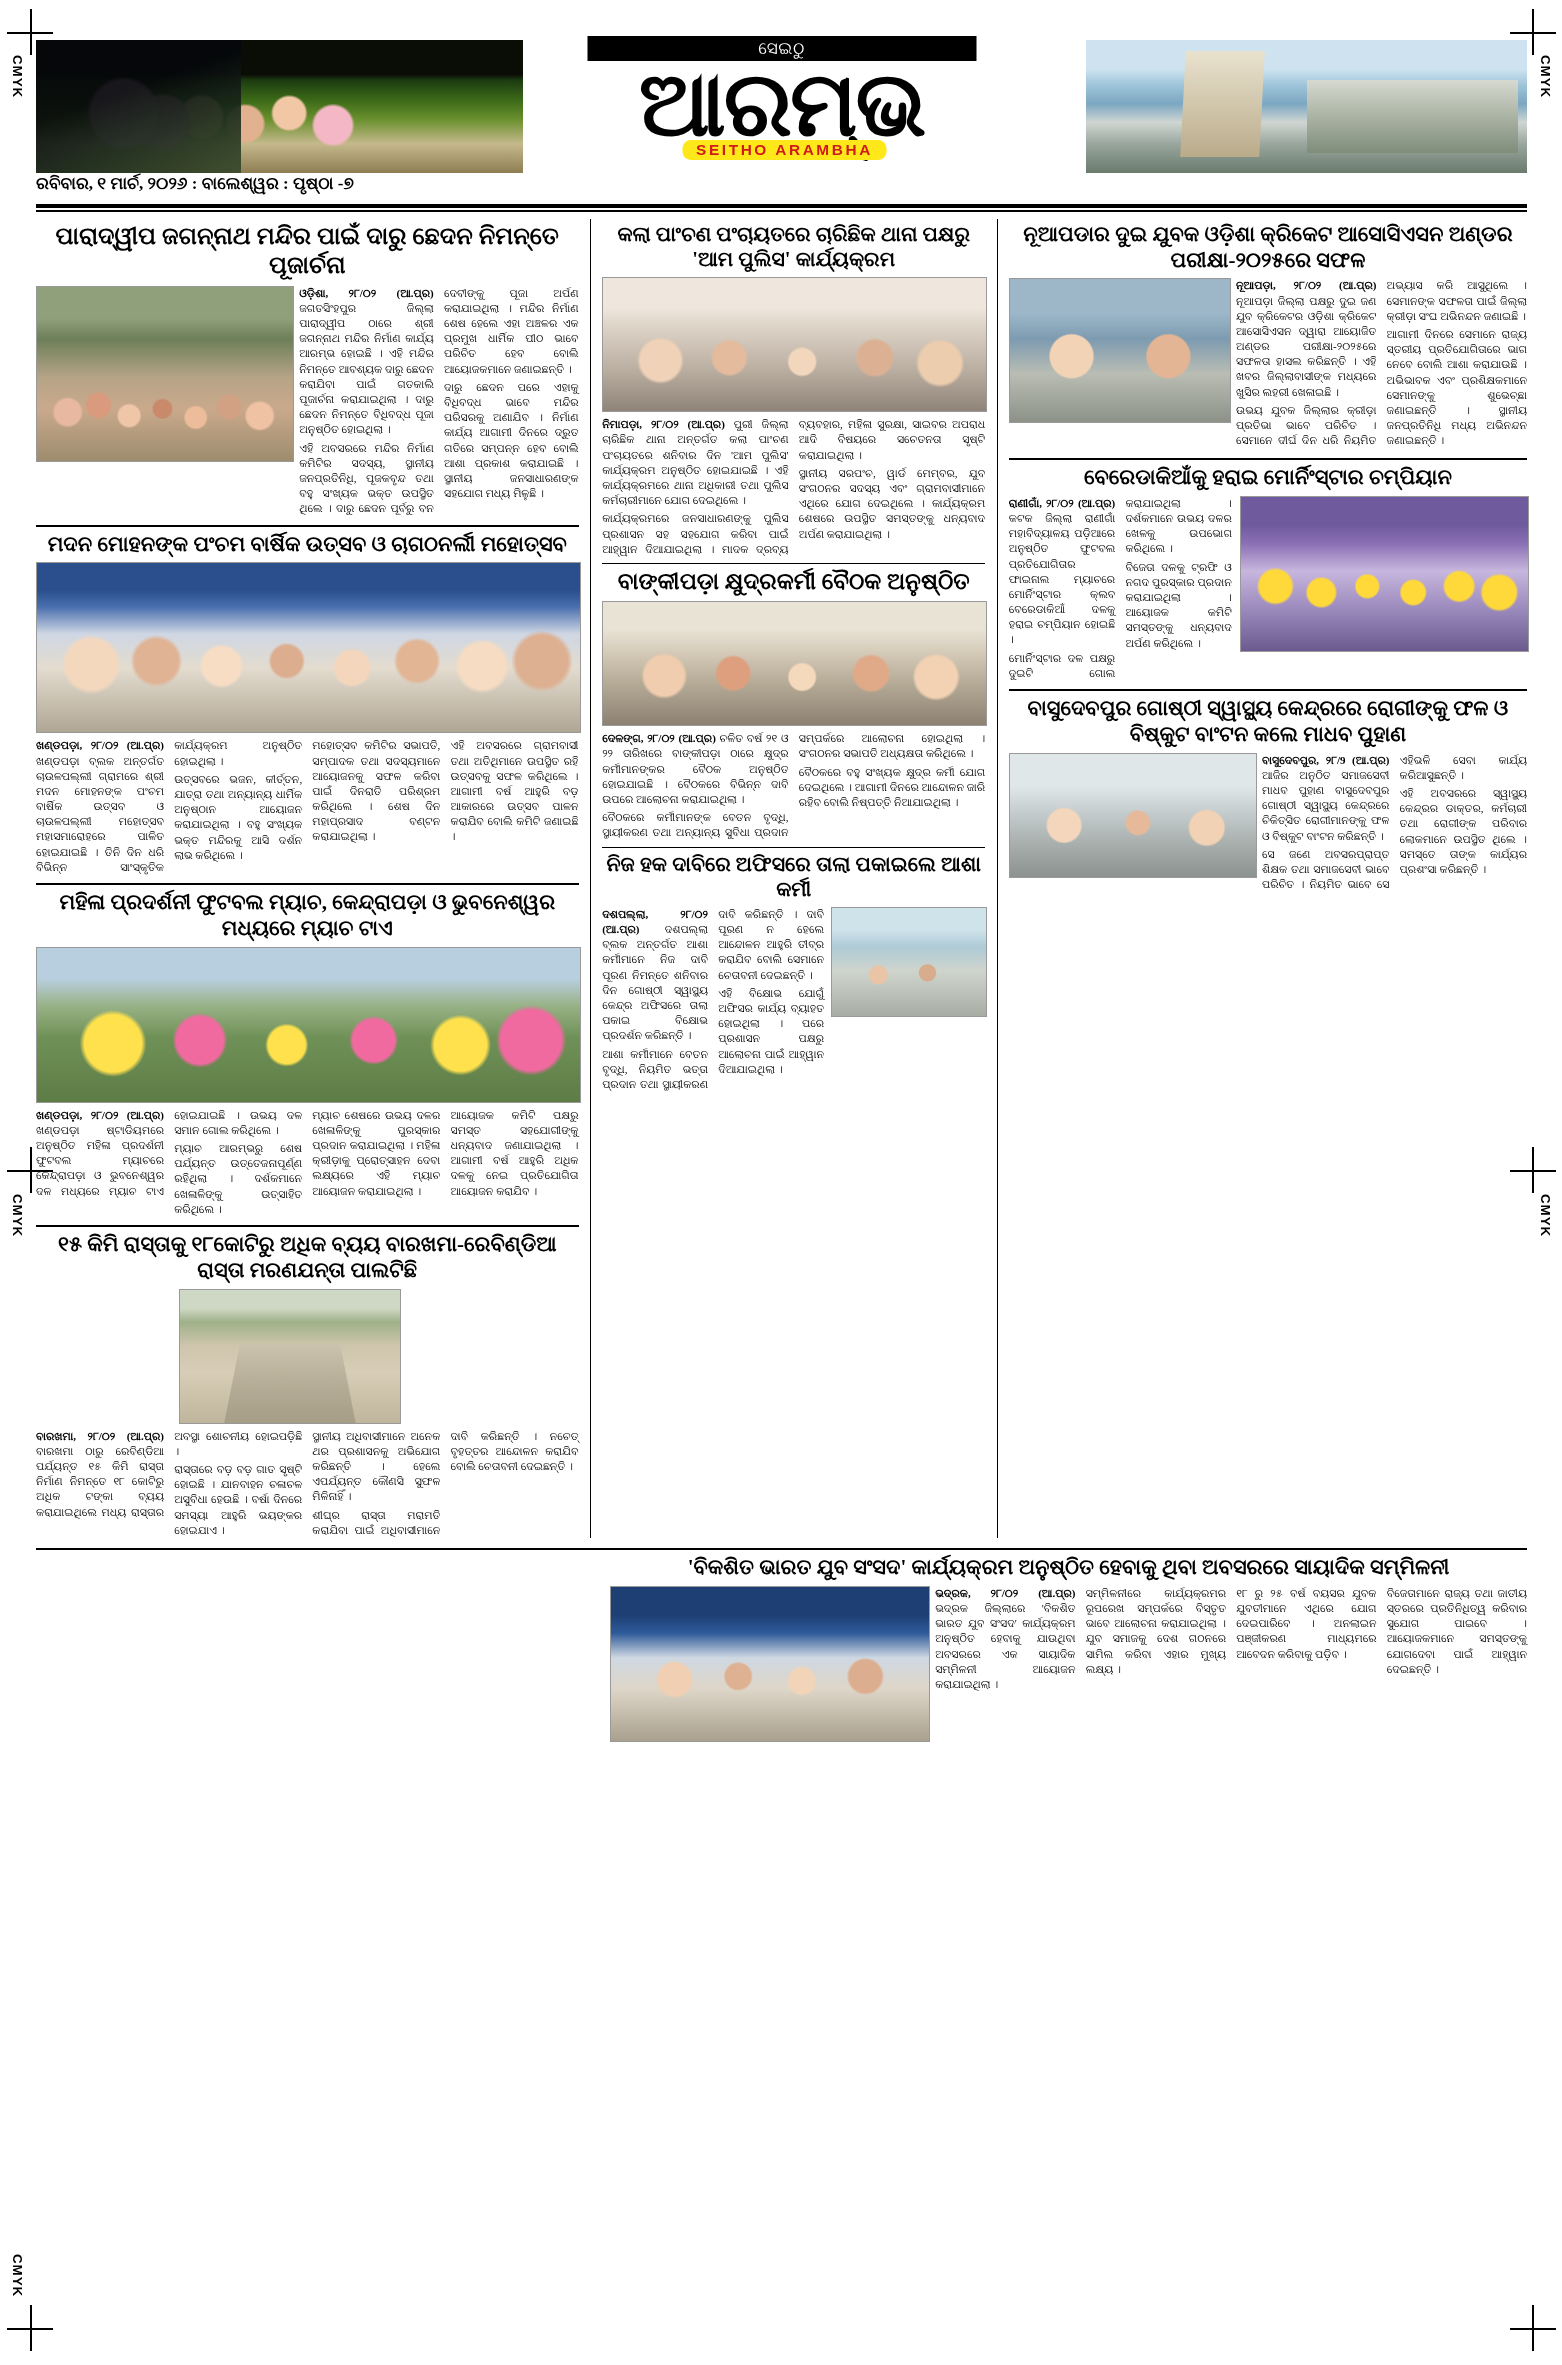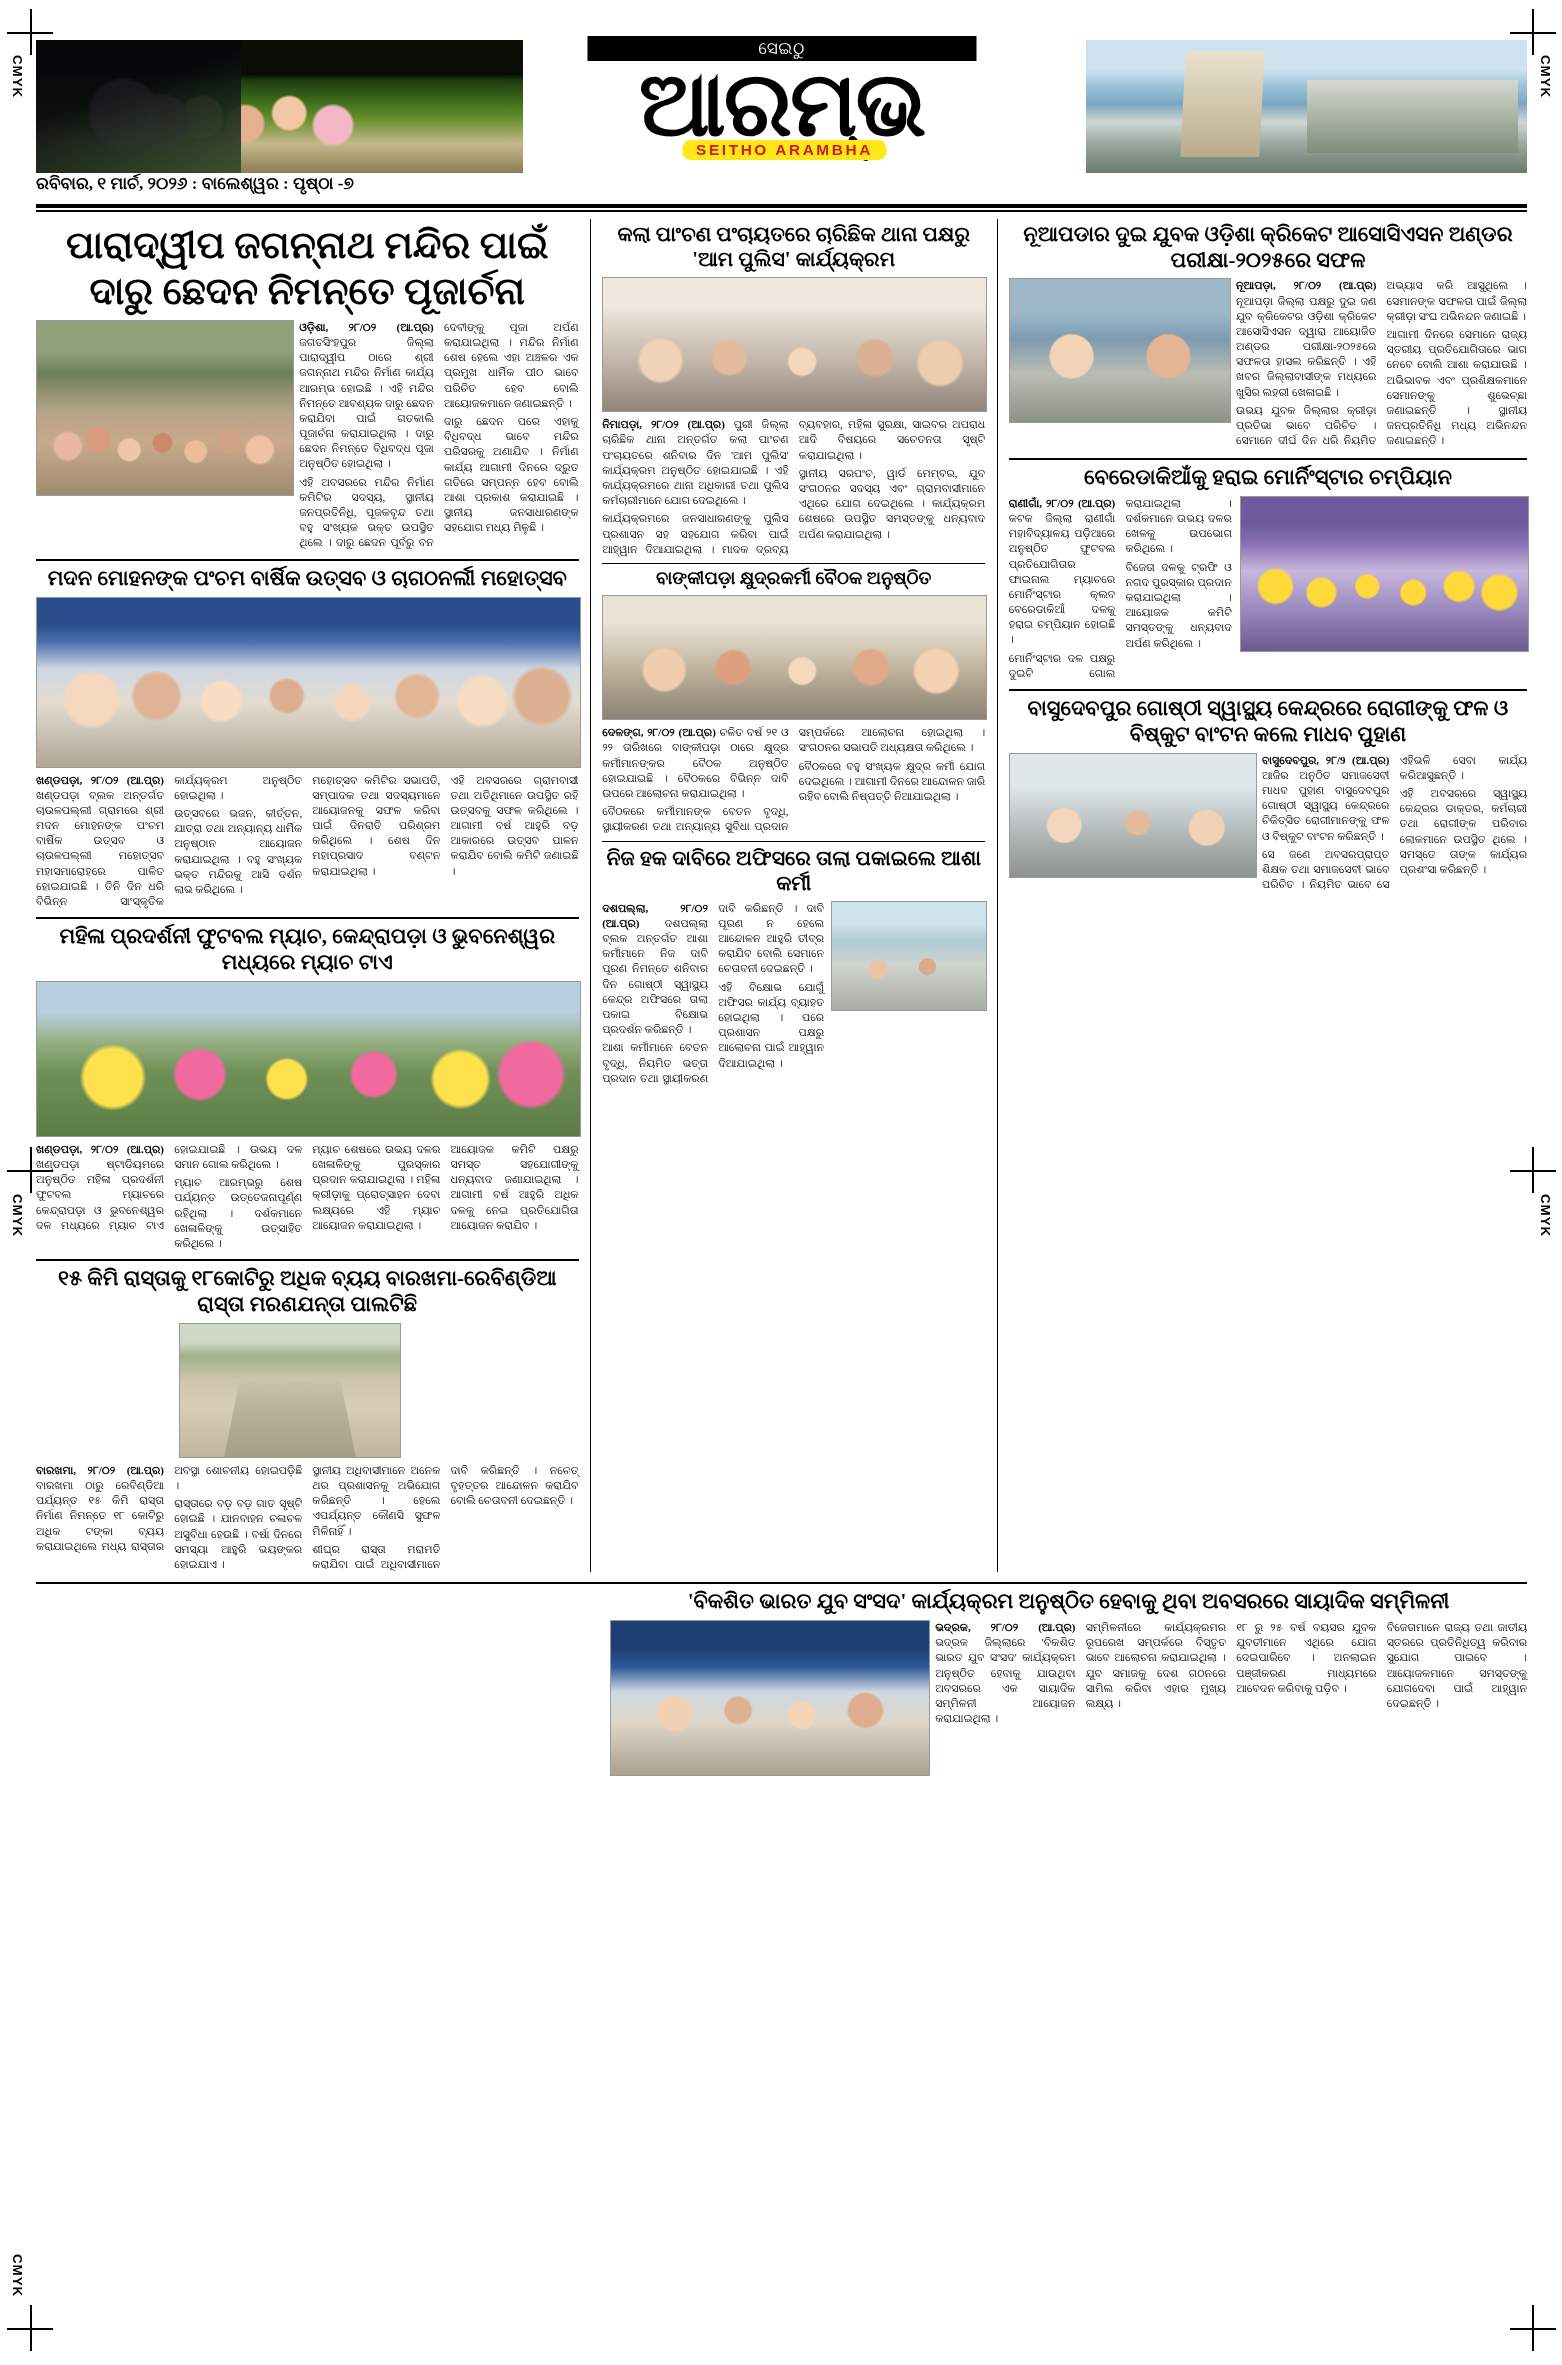--- a/index.html
+++ b/index.html
@@ -47,24 +47,24 @@
   .rule-thin{height:1.5px;background:#000;margin:2.6px 0 0;}
 
   
   .cols{display:flex;gap:0;margin-top:7.2px;}
   .col{position:relative;}
   .col-a{width:558px;padding-right:11.3px;}
   .col-b{width:394px;padding:0 11.3px;border-left:1px solid #000;}
   .col-c{width:533px;padding-left:11.3px;border-left:1px solid #000;}
 
   .headline{text-align:center;font-weight:700;line-height:1.22;margin:3.1px 0 5.1px;}
-  .h-xl{font-size:38px;}
+  .h-xl{font-size:24px;}
   .h-lg{font-size:21px;}
   .h-md{font-size:20.5px;}
-  .h-sm{font-size:18px;}
+  .h-sm{font-size:23px;}
 
   .sep{height:2px;background:#000;margin:8.2px 0 5.1px;}
   .sep-thin{height:1px;background:#000;margin:6.1px 0 4.1px;}
   .ph{position:relative;width:100%;margin:0 0 5.1px;overflow:hidden;border:0.5px solid #999;}
 
   .body-cols{column-gap:10.2px;font-size:11px;line-height:1.38;text-align:justify;
              hyphens:auto;word-break:break-word;}
   .bc2{column-count:2;}
   .bc3{column-count:3;}
   .bc4{column-count:4;}

